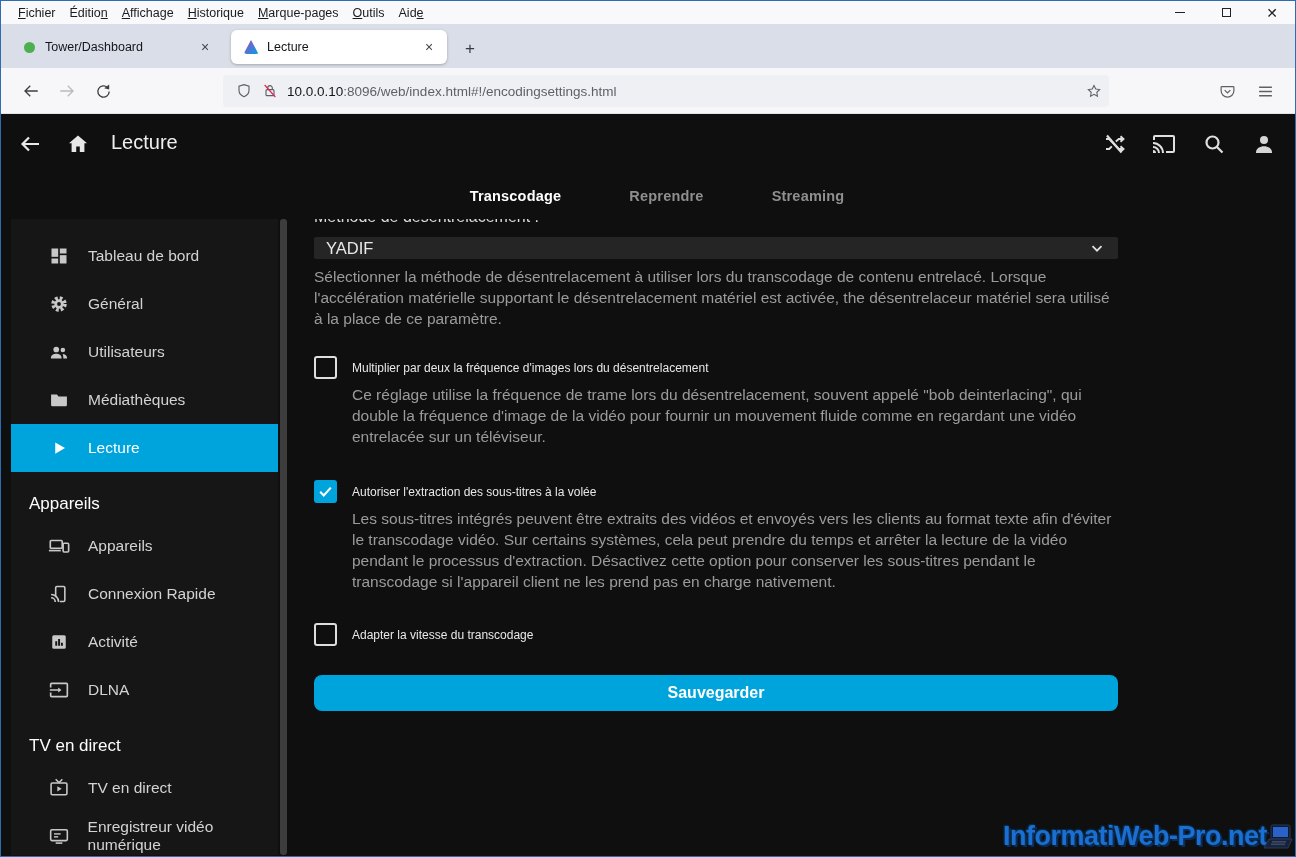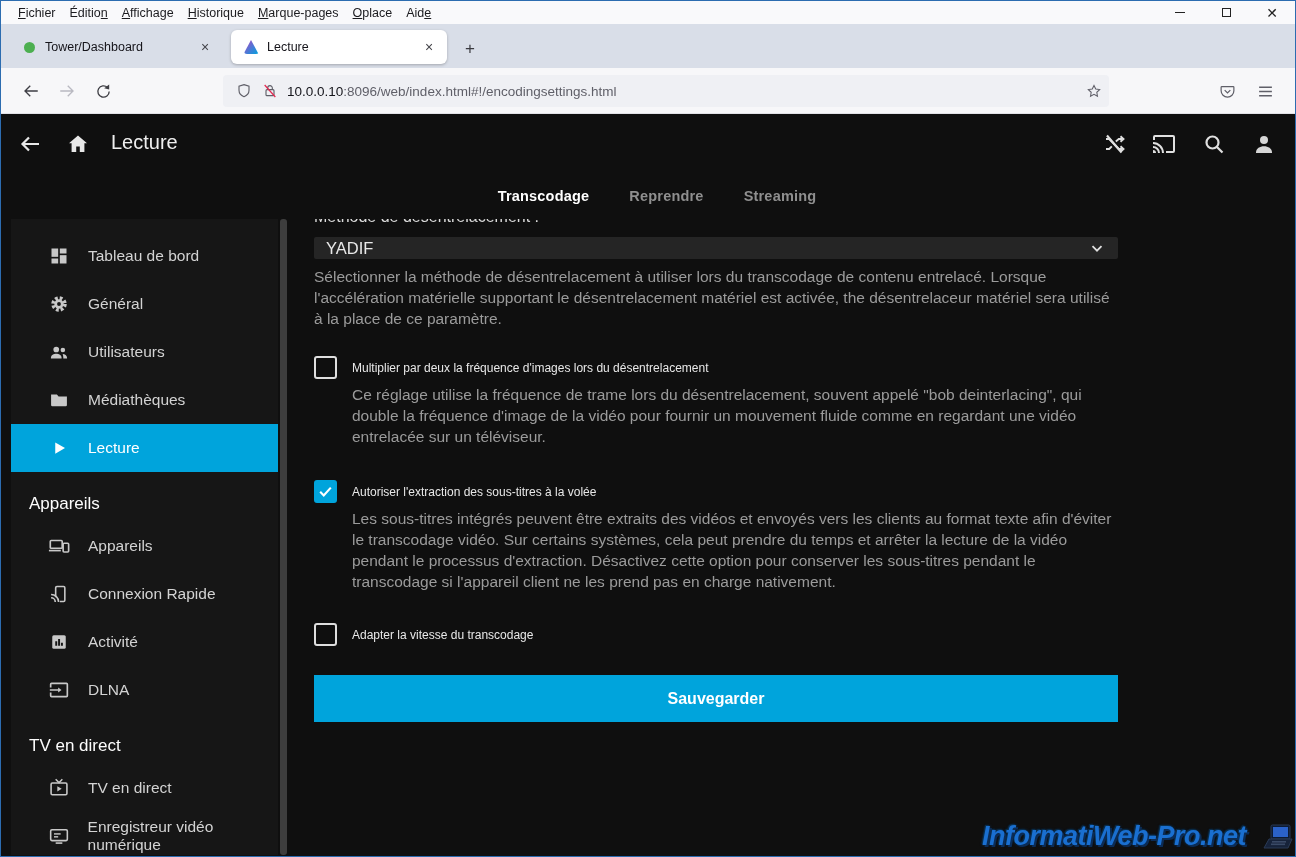--- a/index.html
+++ b/index.html
@@ -60,21 +60,21 @@
   .star-btn { width:30px; height:28px; display:flex; align-items:center; justify-content:center; }
   .toolicon { position:absolute; top:8px; width:32px; height:30px; display:flex; align-items:center; justify-content:center; }
   
   .app-header {
     position:absolute; top:113px; left:1px; right:1px; height:105px;
     background:#0f0f0f; z-index:10;
   }
   .hdr-row { position:relative; height:60px; }
   .hbtn { position:absolute; top:12px; width:36px; height:36px; display:flex; align-items:center; justify-content:center; }
   .app-title { position:absolute; left:109px; top:17px; font-size:20px; font-weight:500; color:#efefef; }
-  .app-tabs { position:absolute; left:18px; right:0; top:68px; display:flex; justify-content:center; gap:36px;text-align:right; }
+  .app-tabs { position:absolute; left:18px; right:0; top:68px; display:flex; justify-content:center; gap:64px;text-align:right; }
   .atab { font-size:14.5px; font-weight:700; letter-spacing:.2px; color:#8f8f8f; padding:6px 2px; }
   .atab.active { color:#ffffff; }
   
   .sidebar {
     position:absolute; top:218px; left:10px; width:276px; bottom:1px;
     background:#161616; z-index:5; color:#d3d3d3;
   }
   .sb-scroll { position:absolute; top:218px; left:277px; width:11px; bottom:1px; background:#0f0f0f; z-index:6; }
   .sb-thumb { position:absolute; left:2px; right:2px; top:0; bottom:0; background:#3d3d3d; border-radius:3px; }
   .sb-item { height:48px; display:flex; align-items:center; font-size:15.5px; }
@@ -93,43 +93,43 @@
   .fdesc { color:#9b9b9b; font-size:15.5px; line-height:21px; margin-top:7px; }
   .cbrow { display:flex; align-items:center; gap:15px; }
   .cbox { width:23px; height:23px; border:2px solid #dedede; border-radius:3px; background:transparent; flex:0 0 auto; }
   .cbox.checked { background:#00a4dc; border-color:#00a4dc; display:flex; align-items:center; justify-content:center; }
   .cblabel { font-size:12px; color:#e8e8e8; }
   .cbdesc { margin-left:38px; margin-top:5px; }
   .cb1 { margin-top:27px; }
   .cb2 { margin-top:33px; }
   .cb3 { margin-top:31px; }
   .savebtn {
-    margin-top:29px; width:100%; height:47px; background:#00a4dc; border:none; border-radius:0;
+    margin-top:29px; width:100%; height:36px; background:#00a4dc; border:none; border-radius:8px;
     color:#fff; font-weight:700; font-size:16px; font-family:"Liberation Sans",sans-serif;
     display:flex; align-items:center; justify-content:center; cursor:pointer;
   }
   .watermark {
-    position:absolute; right:49px; bottom:4px; z-index:12;
-    font-size:27px; font-weight:700; font-style:italic; color:#1a6fd0;
+    position:absolute; right:28px; bottom:4px; z-index:12;
+    font-size:27px; font-weight:700; color:#1a6fd0;
     text-shadow:2px 2px 0 #0b2c56, -1px -1px 1px #083052, 0 0 3px #0a3a6e;
     letter-spacing:-.5px;
   }
   .wm-laptop { position:absolute; right:2px; bottom:6px; z-index:12; }
   svg { display:block; }
 </style>
 </head>
 <body>
 
 <div class="menubar">
   <span class="mi"><span></span><u>F</u><span>ichier</span></span>
   <span class="mi"><span>Éditio</span><u>n</u><span></span></span>
   <span class="mi"><span></span><u>A</u><span>ffichage</span></span>
   <span class="mi"><span></span><u>H</u><span>istorique</span></span>
   <span class="mi"><span></span><u>M</u><span>arque-pages</span></span>
-  <span class="mi"><span></span><u>O</u><span>place</span></span>
+  <span class="mi"><span></span><u>O</u><span>utils</span></span>
   <span class="mi"><span>Aid</span><u>e</u><span></span></span>
 </div>
 <div class="win-controls">
   <span class="wc">
       <span class="wc-min-glyph"></span>
     </span>
   <span class="wc">
       <span class="wc-max-glyph"></span>
     </span>
   <span class="wc">

